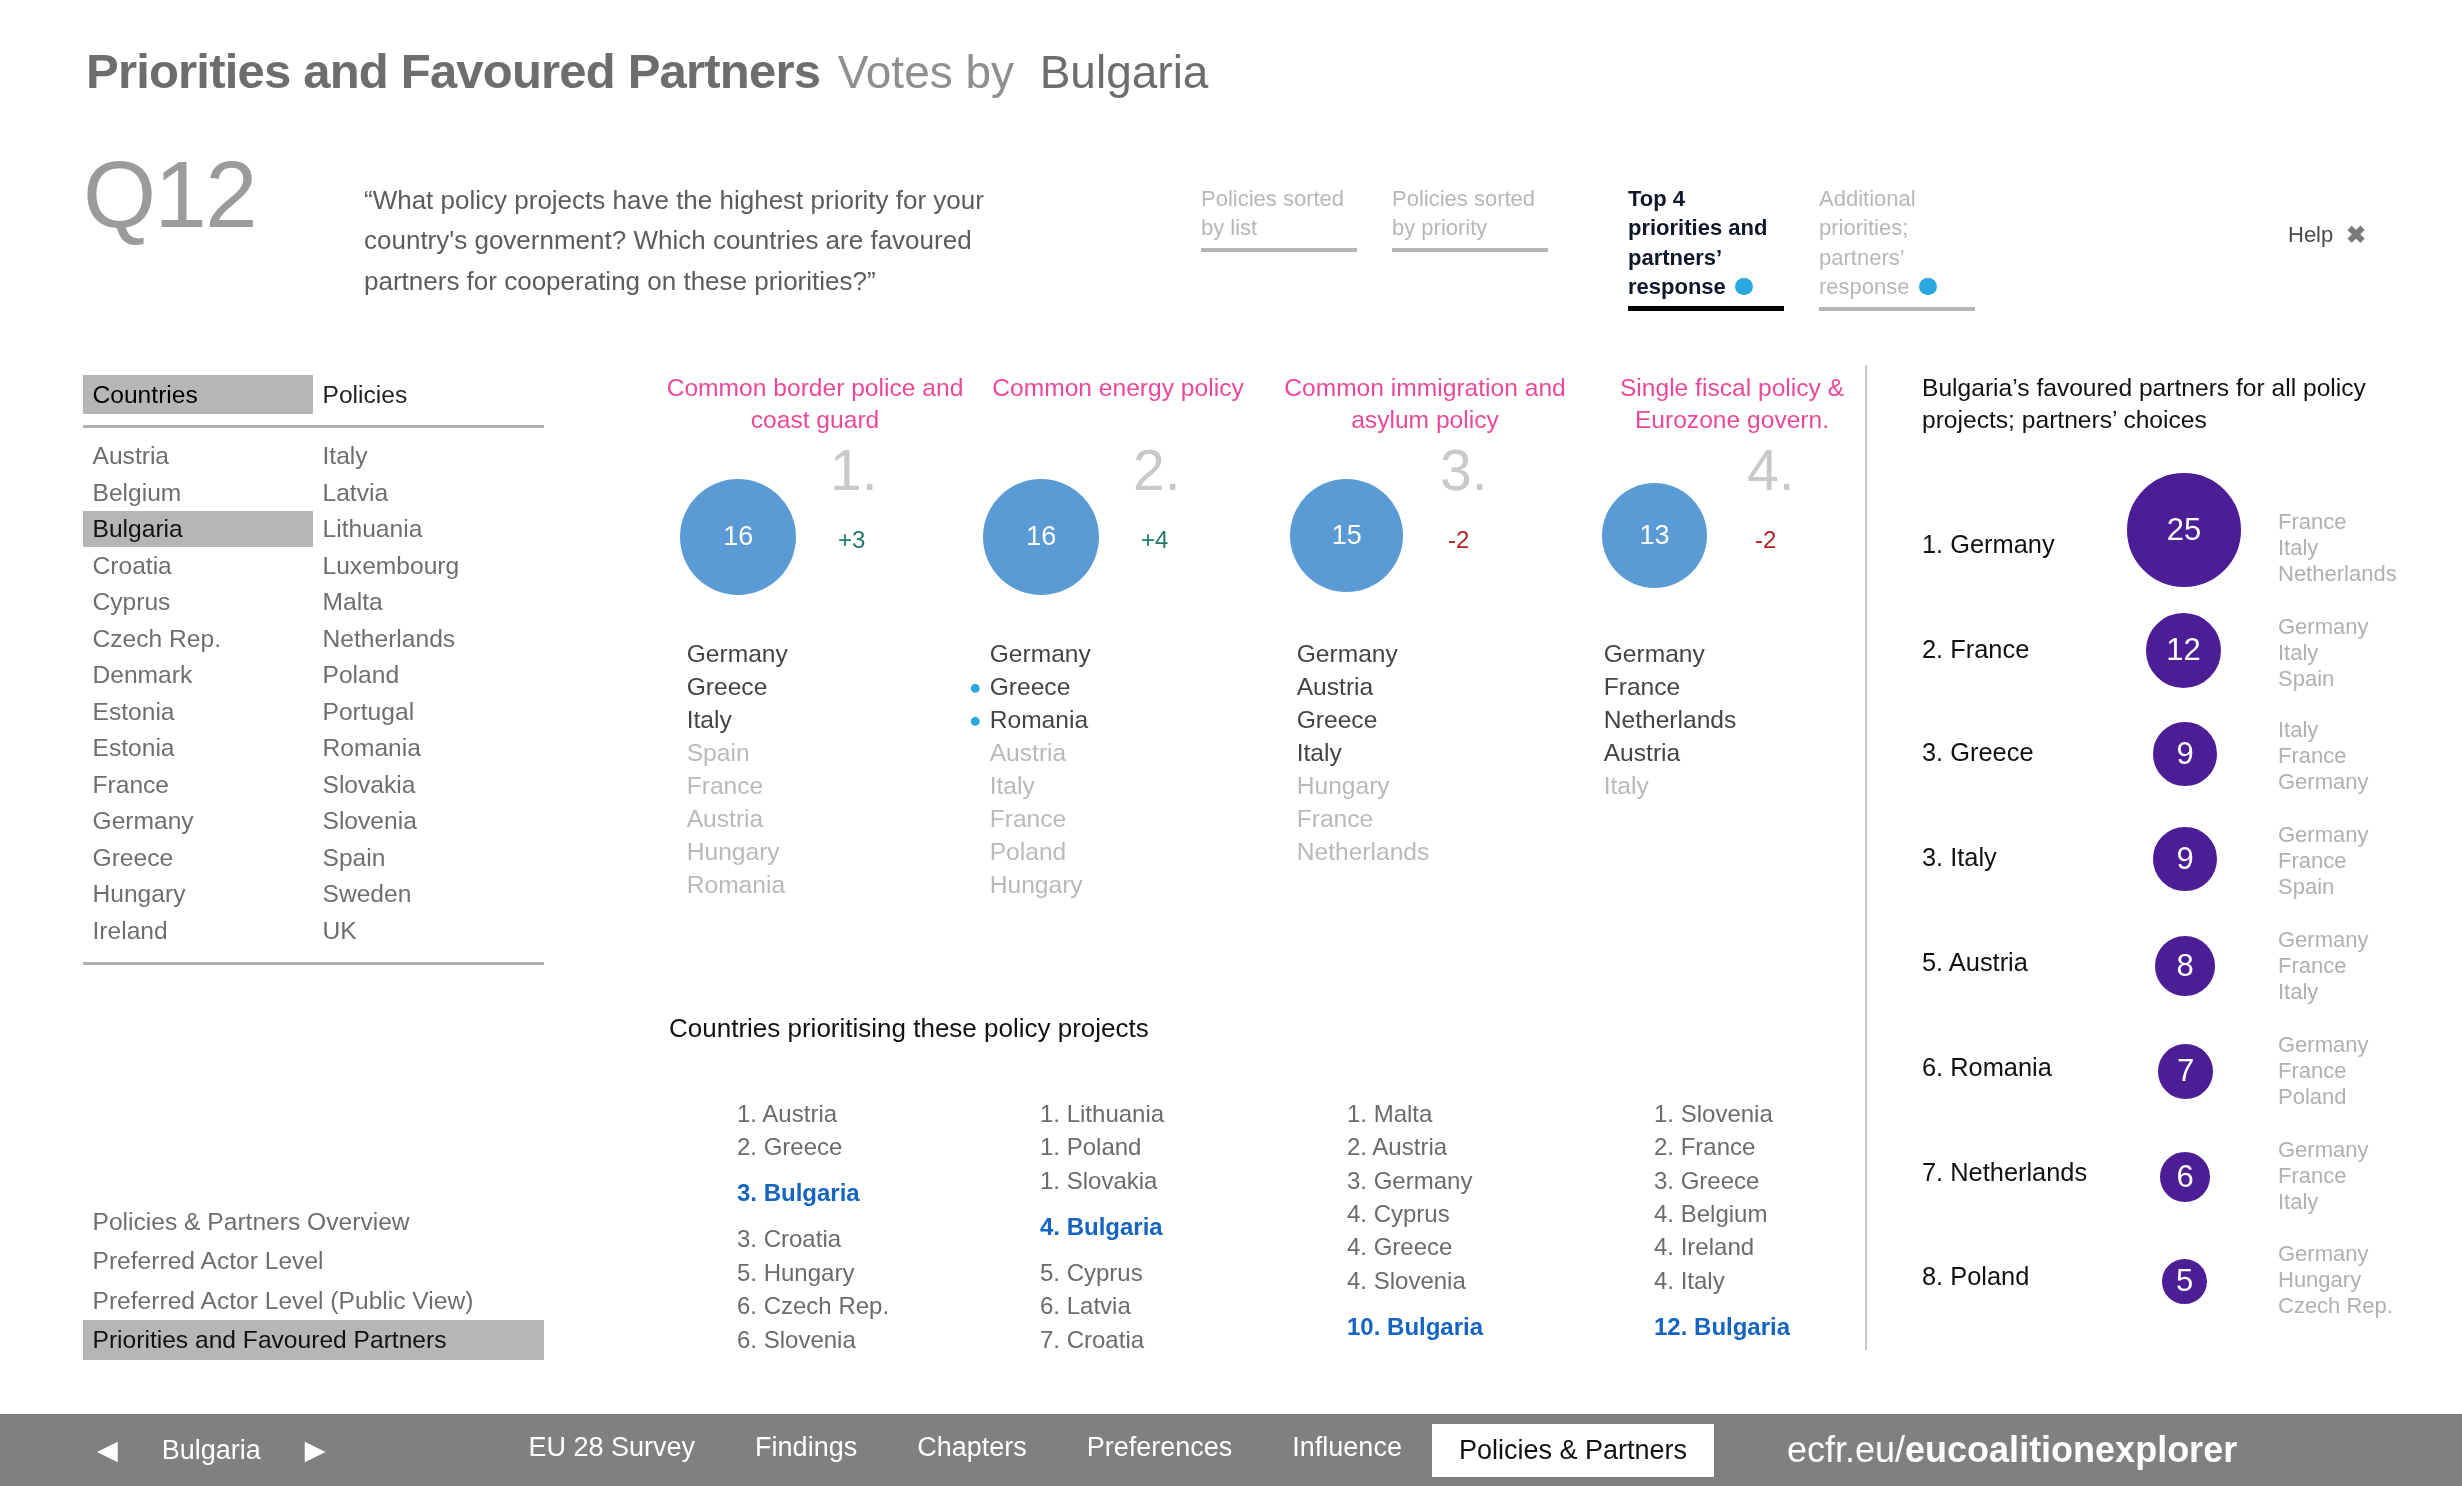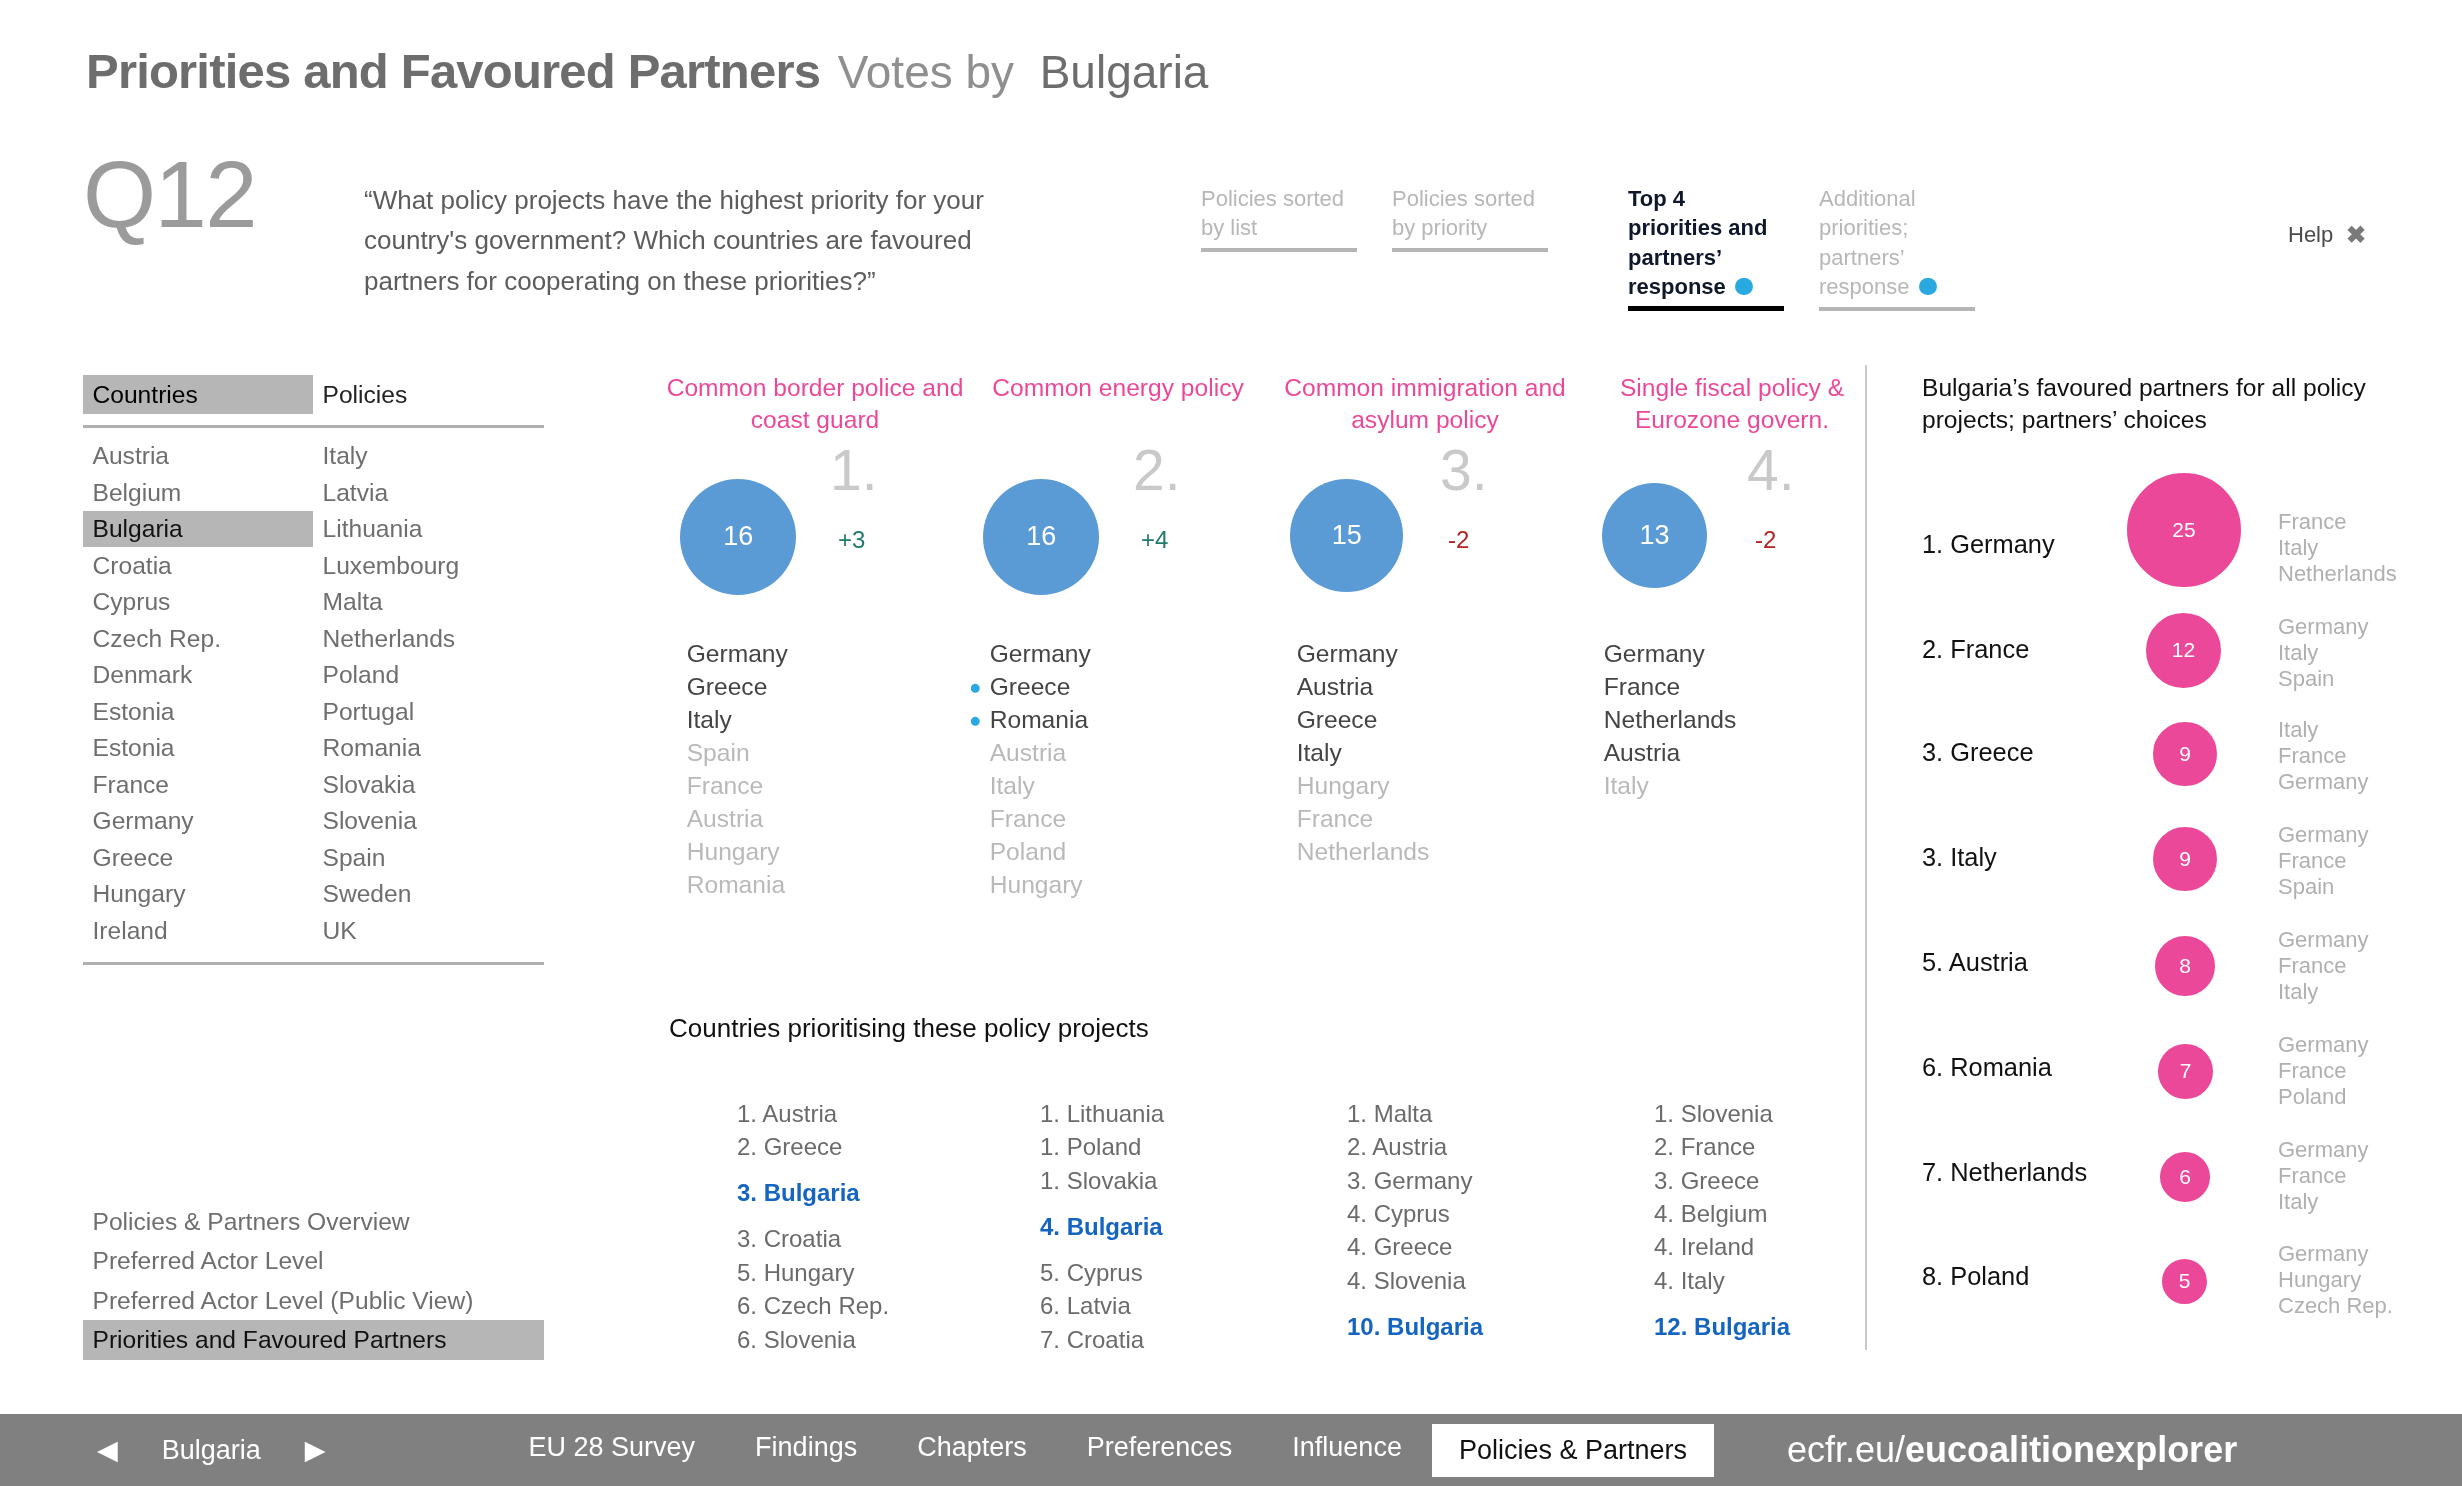--- a/index.html
+++ b/index.html
@@ -74,22 +74,22 @@
   .rcol .gap { height:12.7px; }
 
   .vline { position:absolute; left:1865px; top:365px; width:2.4px; height:985px; background:#c9c9c9; }
 
   
   .rpanel { position:absolute; left:1922px; top:372px; width:524px; }
   .rtitle { font-size:24.6px; color:#111; line-height:1.30; }
   .partners { position:relative; margin-top:24px; height:826px; }
   .prow { position:absolute; left:0; width:524px; }
   .pname { position:absolute; left:0; font-size:25.4px; color:#111; white-space:nowrap; }
-  .pcircle { position:absolute; border-radius:50%; background:#ec4899; border:2.4px solid #fff;
-             display:flex; align-items:center; justify-content:center; color:#fff; font-size:21px; }
+  .pcircle { position:absolute; border-radius:50%; background:#4c1d95; border:2.4px solid #fff;
+             display:flex; align-items:center; justify-content:center; color:#fff; font-size:31px; }
   .pchoices { position:absolute; left:356px; font-size:22px; color:#b0b0b0; line-height:1.18; }
 
   
   .footer { position:absolute; left:0; bottom:0; width:2462px; height:72px; background:#808080; display:flex; align-items:center; }
   .fnav { display:flex; align-items:center; gap:30px; margin-left:97px; }
   .arrow { color:#fff; font-size:27px; }
   .fcountry { color:#fff; font-size:27px; min-width:127px; text-align:center; }
   .fitems { display:flex; gap:0; margin-left:173px; }
   .fitem { color:#fff; font-size:27px; padding:8px 30px; }
   .fitem.sel { background:#fff; color:#111; padding:11px 27px; }

